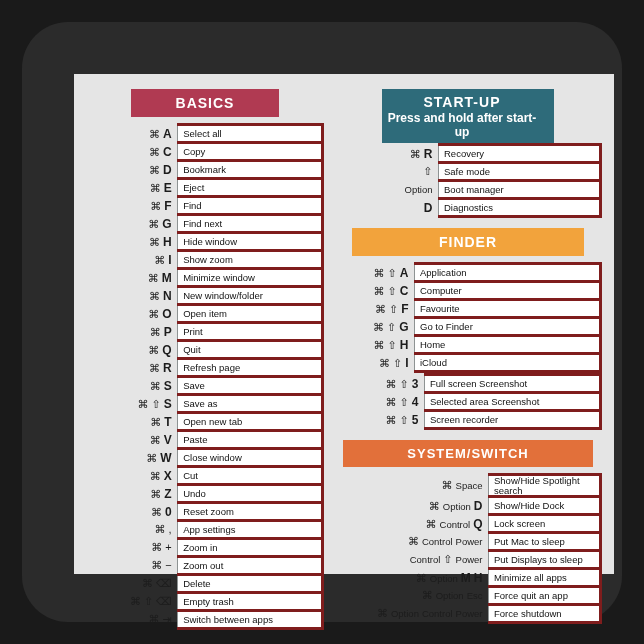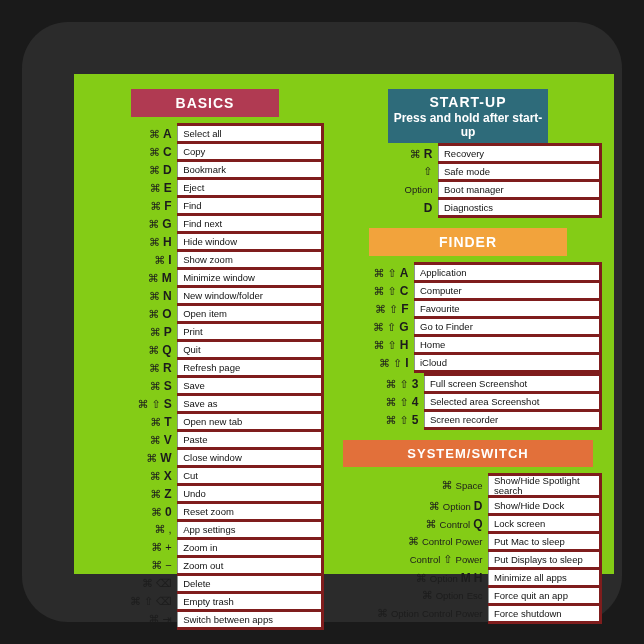--- a/index.html
+++ b/index.html
@@ -8,35 +8,35 @@
     background:#1a1a1a;
     font-family:"Liberation Sans", sans-serif;
     overflow:hidden;
   }
   .sticker{
     position:absolute;left:22px;top:22px;width:600px;height:600px;
     background:#2b2b2b;border-radius:46px;
   }
   .sheet{
     position:absolute;left:52px;top:52px;width:540px;height:500px;
-    background:#84cc16;
+    background:#e5e5e5;
     padding:0;
   }
   .cols{display:flex;gap:10px;padding:15px 12px 0 12px;box-sizing:border-box;}
   .col-left{width:238px;}
   .col-right{width:268px;}
 
   .hdr{
     color:#ffffff;font-weight:bold;text-align:center;
     letter-spacing:1px;
   }
   .hdr-basics{background:#b03a52;font-size:14px;padding:6px 0 6px 0;width:148px;margin:0 auto 6px auto;}
-  .hdr-startup{background:#2e6b7a;font-size:14px;padding:5px 0 4px 0;width:160px;margin:0 auto 0 auto;}
+  .hdr-startup{background:#2e6b7a;font-size:14px;padding:5px 12px 4px 0;width:160px;margin:0 auto 0 auto;}
   .hdr-startup .sub{display:block;font-size:12px;font-weight:bold;letter-spacing:0;margin-top:1px;}
-  .hdr-finder{background:#f2a33c;font-size:14px;padding:6px 0;width:198px;margin:10px auto 6px auto;}
+  .hdr-finder{background:#f2a33c;font-size:14px;padding:6px 0;width:232px;margin:10px auto 6px auto;}
   .hdr-shots{background:#7a2d5a;font-size:13px;padding:6px 0;width:216px;margin:10px auto 6px auto;}
   .hdr-sys{background:#e2703a;font-size:13px;padding:6px 0;width:250px;margin:10px auto 6px auto;}
 
   table{border-collapse:collapse;width:100%;}
   tr{height:17px;}
   td{
     font-size:9.5px;color:#1c1c1c;vertical-align:middle;
     padding:0;line-height:1;
   }
   .keycell{

